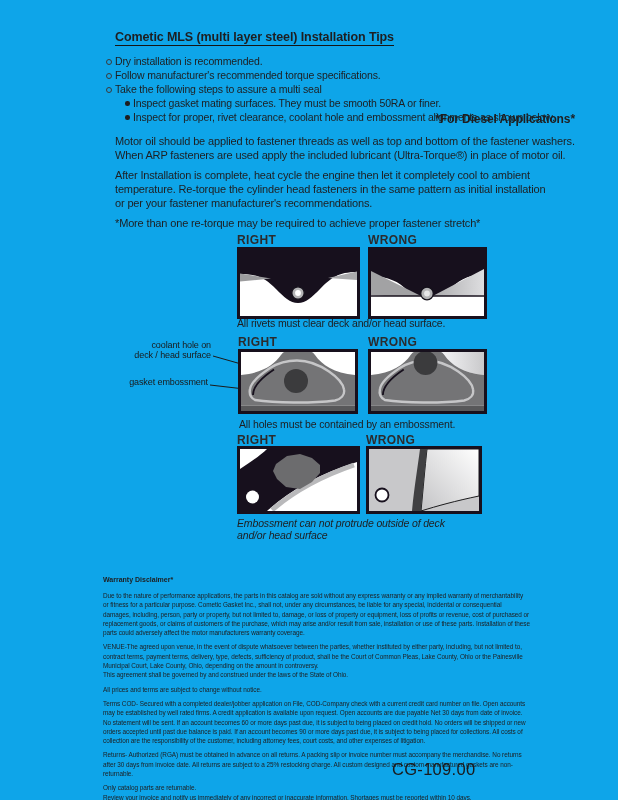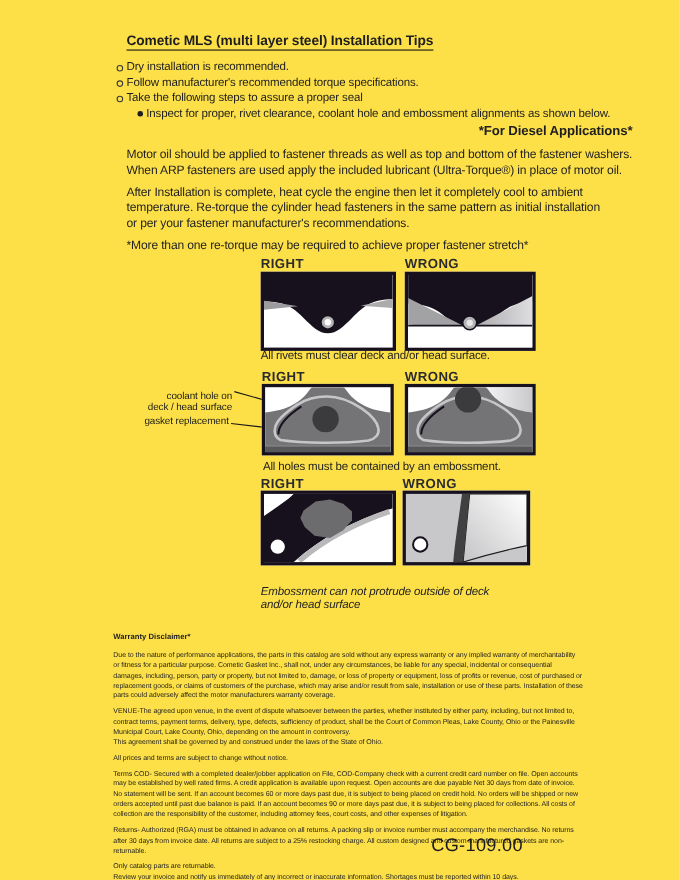--- a/index.html
+++ b/index.html
@@ -1,34 +1,34 @@
 <!DOCTYPE html>
 <html><head>
 <meta charset="utf-8">
 <style>
   html,body{margin:0;padding:0;background:#e8e8e8;}
   .page{
-    position:relative;width:618px;height:800px;margin:0 auto;background:#fde047;
+    position:relative;width:618px;height:800px;margin:0 auto;background:#0ea5e9;
     font-family:"Liberation Sans",sans-serif;color:#1e1e20;overflow:hidden;
   }
   
   .tips-section{position:absolute;left:104px;top:30px;width:470px;}
   .page-title{margin:0 0 0 11px;font-size:12.5px;font-weight:bold;letter-spacing:-0.1px;white-space:nowrap;}
   .page-title span{border-bottom:1.5px solid #151515;padding-bottom:1px;display:inline-block;}
   .tips-list{list-style:none;margin:8px 0 0 0;padding:0;font-size:10.5px;letter-spacing:-0.15px;}
   .tips-list li{position:relative;line-height:14px;white-space:nowrap;}
   .lvl1{padding-left:11px;}
   .lvl2{padding-left:29px;}
   .lvl1 .marker{position:absolute;left:2px;top:4.5px;width:4px;height:4px;border:1px solid #3a3a3c;border-radius:50%;}
   .lvl2 .marker{position:absolute;left:21px;top:5px;width:4.5px;height:4.5px;background:#1e1e20;border-radius:50%;}
   
   .diesel-section{position:absolute;left:115px;top:112px;width:460px;}
   .diesel-heading{margin:0 0 8px 0;font-size:12px;font-weight:bold;letter-spacing:-0.1px;text-align:right;}
   .diesel-section p{margin:0 0 6px 0;font-size:11px;line-height:14px;letter-spacing:-0.15px;}
-  .multiline{white-space:pre-line;margin-top:15px;}
+  .multiline{white-space:pre-line;}
   .diesel-note{margin-top:4px !important;}
   
   .diagram-row{position:absolute;left:0;width:618px;}
   .row1{top:231px;height:103px;}
   .row2{top:334px;height:100px;}
   .row3{top:432px;height:114px;}
   .dlabel{position:absolute;top:1px;font-size:12px;font-weight:600;letter-spacing:0.4px;color:#2b2b2d;}
   .dbox{position:absolute;border:3px solid #17101d;background:#fff;box-sizing:border-box;}
   .dbox svg{display:block;}
   .dcaption{position:absolute;font-size:10.5px;letter-spacing:-0.15px;line-height:12px;color:#1e1e20;}
@@ -51,21 +51,22 @@
 </head>
 <body>
 
 <div class="page">
 
   <section class="tips-section">
     <h1 class="page-title"><span>Cometic MLS (multi layer steel) Installation Tips</span></h1>
     <ul class="tips-list">
       <li class="lvl1"><span class="marker"></span><span>Dry installation is recommended.</span></li>
       <li class="lvl1"><span class="marker"></span><span>Follow manufacturer's recommended torque specifications.</span></li>
-      <li class="lvl1"><span class="marker"></span><span>Take the following steps to assure a proper seal</span></li>
+      <li class="lvl1"><span class="marker"></span><span>Take the following steps to assure a multi seal</span></li>
+      <li class="lvl2"><span class="marker"></span><span>Inspect gasket mating surfaces.  They must be smooth 50RA or finer.</span></li>
       <li class="lvl2"><span class="marker"></span><span>Inspect for proper, rivet clearance, coolant hole and embossment alignments as shown below.</span></li>
     </ul>
   </section>
 
   <section class="diesel-section">
     <h2 class="diesel-heading">*For Diesel Applications*</h2>
     <p class="multiline">Motor oil should be applied to fastener threads as well as top and bottom of the fastener washers.
 When ARP fasteners are used apply the included lubricant (Ultra-Torque®) in place of motor oil.</p>
     <p class="multiline">After Installation is complete, heat cycle the engine then let it completely cool to ambient
 temperature. Re-torque the cylinder head fasteners in the same pattern as initial installation
@@ -104,21 +105,21 @@
     </div>
     <div class="dcaption">All rivets must clear deck and/or head surface.</div>
   </div>
 
   <div class="diagram-row row2">
     <div class="dlabel" style="left:238px;width:120px;">RIGHT</div>
     <div class="dlabel" style="left:368px;width:119px;">WRONG</div>
 
     <div class="ann-label multiline" style="right:407px;top:7px;width:130px;">coolant hole on
 deck / head surface</div>
-    <div class="ann-label" style="right:410px;top:44px;width:130px;">gasket replacement</div>
+    <div class="ann-label" style="right:410px;top:44px;width:130px;">gasket embossment</div>
     <svg class="leader-svg" width="618" height="100" viewBox="0 0 618 100">
       <line x1="213" y1="22" x2="294" y2="45" stroke="#1a1a1a" stroke-width="1"></line>
       <line x1="210" y1="51" x2="262" y2="57" stroke="#1a1a1a" stroke-width="1"></line>
     </svg>
 
     <div class="dbox" style="left:238px;width:120px;">
       <svg width="114" height="59" viewBox="0 0 114 59">
         <path d="M0,59 V23 C21,21 33,13 40,3 C41.5,1 42.5,0 43.5,0 L70.5,0 C71.5,0 72.5,1 74,3 C81,13 93,21 114,23 V59 Z" fill="#747476"></path>
         <rect x="0" y="53.5" width="114" height="5.5" fill="#58585a"></rect>
         <path d="M0,53.5 H114" stroke="#909092" stroke-width="0.8"></path>

